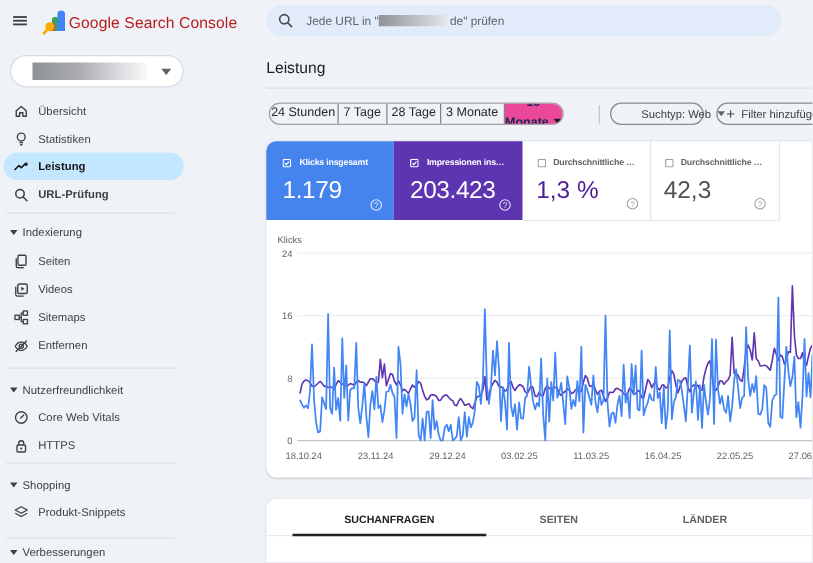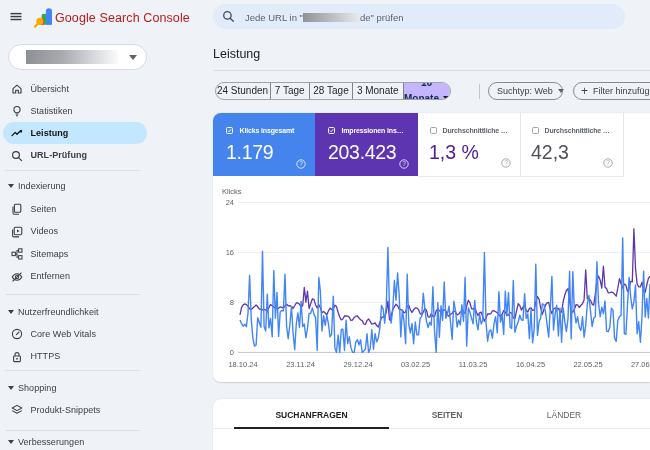--- a/index.html
+++ b/index.html
@@ -116,24 +116,24 @@
 
 <div class="abs" style="left:214.5px;top:81.5px;height:18px;border:1px solid #a3a3a3;border-radius:9px;display:flex;align-items:center;font-size:10px;color:#26282b;overflow:hidden">
   <div style="width:54px;text-align:center;line-height:16px">24 Stunden</div>
   <div style="width:1px;height:18px;background:#7f858b"></div>
   <div style="width:38.5px;text-align:center;line-height:16px">7 Tage</div>
   <div style="width:1px;height:18px;background:#7f858b"></div>
   <div style="width:42px;text-align:center;line-height:16px">28 Tage</div>
   <div style="width:1px;height:18px;background:#7f858b"></div>
   <div style="width:49.5px;text-align:center;line-height:16px">3 Monate</div>
   <div style="width:1px;height:18px;background:#7f858b"></div>
-  <div style="width:46px;text-align:center;line-height:16px;background:#c4b5fd;color:#132c54;font-weight:bold">16 Monate<span style="display:inline-block;vertical-align:1.5px;margin-left:4px;border-left:3.2px solid transparent;border-right:3.2px solid transparent;border-top:4.2px solid #1b1b1b"></span></div>
+  <div style="width:46px;text-align:center;line-height:16px;background:#ec4899;color:#132c54;font-weight:bold">16 Monate<span style="display:inline-block;vertical-align:1.5px;margin-left:4px;border-left:3.2px solid transparent;border-right:3.2px solid transparent;border-top:4.2px solid #1b1b1b"></span></div>
 </div>
 <div class="abs" style="left:479px;top:84px;width:1px;height:15px;background:#c3c7cc"></div>
-<div class="abs" style="left:488px;top:81.5px;width:75px;height:18px;border:1px solid #878d93;border-radius:9px;display:flex;align-items:center;font-size:9px;color:#3c4043;padding:0 8px;white-space:nowrap">Suchtyp: Web<span style="display:inline-block;margin-left:5px;border-left:3.2px solid transparent;border-right:3.2px solid transparent;border-top:4.2px solid #5f6368"></span></div>
+<div class="abs" style="left:488px;top:81.5px;width:75px;height:18px;border:1px solid #878d93;border-radius:9px;display:flex;align-items:center;font-size:9px;color:#3c4043;padding:0 24px;white-space:nowrap">Suchtyp: Web<span style="display:inline-block;margin-left:5px;border-left:3.2px solid transparent;border-right:3.2px solid transparent;border-top:4.2px solid #5f6368"></span></div>
 <div class="abs" style="left:573px;top:81.5px;width:110px;height:18px;border:1px solid #878d93;border-radius:9px;display:flex;align-items:center;font-size:9px;color:#3c4043;padding:0 7px;white-space:nowrap"><span style="font-size:12px;margin-right:5px;color:#444;font-weight:400">+</span>Filter hinzufügen</div>
 
 <div class="abs" style="left:213px;top:113px;width:437px;height:269px;background:#fff;border-radius:8px 0 0 8px;box-shadow:0 0.5px 1.5px rgba(60,64,67,.18)"></div>
 
 <div class="abs" style="left:213px;top:113px;width:102px;height:63px;background:#4583ed;border-radius:8px 0 0 0"></div>
 <div class="abs" style="left:315px;top:113px;width:103px;height:63px;background:#5e35b1"></div>
 <div class="abs" style="left:520px;top:113px;width:1px;height:63px;background:#e3e6ea"></div>
 <div class="abs" style="left:623px;top:113px;width:1px;height:63px;background:#e3e6ea"></div>
 <div class="abs" style="left:418px;top:175.5px;width:206px;height:1px;background:#e8eaee"></div>
 
@@ -196,13 +196,13 @@
   <text x="317.5" y="187.2" font-size="7.5" fill="#5f6368" text-anchor="middle">16.04.25</text>
   <text x="375.0" y="187.2" font-size="7.5" fill="#5f6368" text-anchor="middle">22.05.25</text>
   <text x="432.5" y="187.2" font-size="7.5" fill="#5f6368" text-anchor="middle">27.06.25</text>
 </svg>
 
 <div class="abs" style="left:213px;top:399px;width:437px;height:51px;background:#fff;border-radius:8px 0 0 0;box-shadow:0 0.5px 1.5px rgba(60,64,67,.18)"></div>
 <div class="abs" style="left:213px;top:428.4px;width:437px;height:1px;background:#e8eaed"></div>
 <div class="abs" style="left:234px;top:427.4px;width:155px;height:2px;background:#202124"></div>
 <div class="abs" style="left:234px;top:410.4px;width:155px;text-align:center;font-size:8.5px;font-weight:bold;letter-spacing:0px;color:#202124">SUCHANFRAGEN</div>
 <div class="abs" style="left:389px;top:410.4px;width:116px;text-align:center;font-size:8.5px;font-weight:bold;letter-spacing:0px;color:#5f6368">SEITEN</div>
-<div class="abs" style="left:505px;top:410.4px;width:118px;text-align:center;font-size:8.5px;font-weight:normal;letter-spacing:0px;color:#5f6368">LÄNDER</div>
+<div class="abs" style="left:505px;top:410.4px;width:118px;text-align:center;font-size:8.5px;font-weight:bold;letter-spacing:0px;color:#5f6368">LÄNDER</div>
 
 </body></html>

